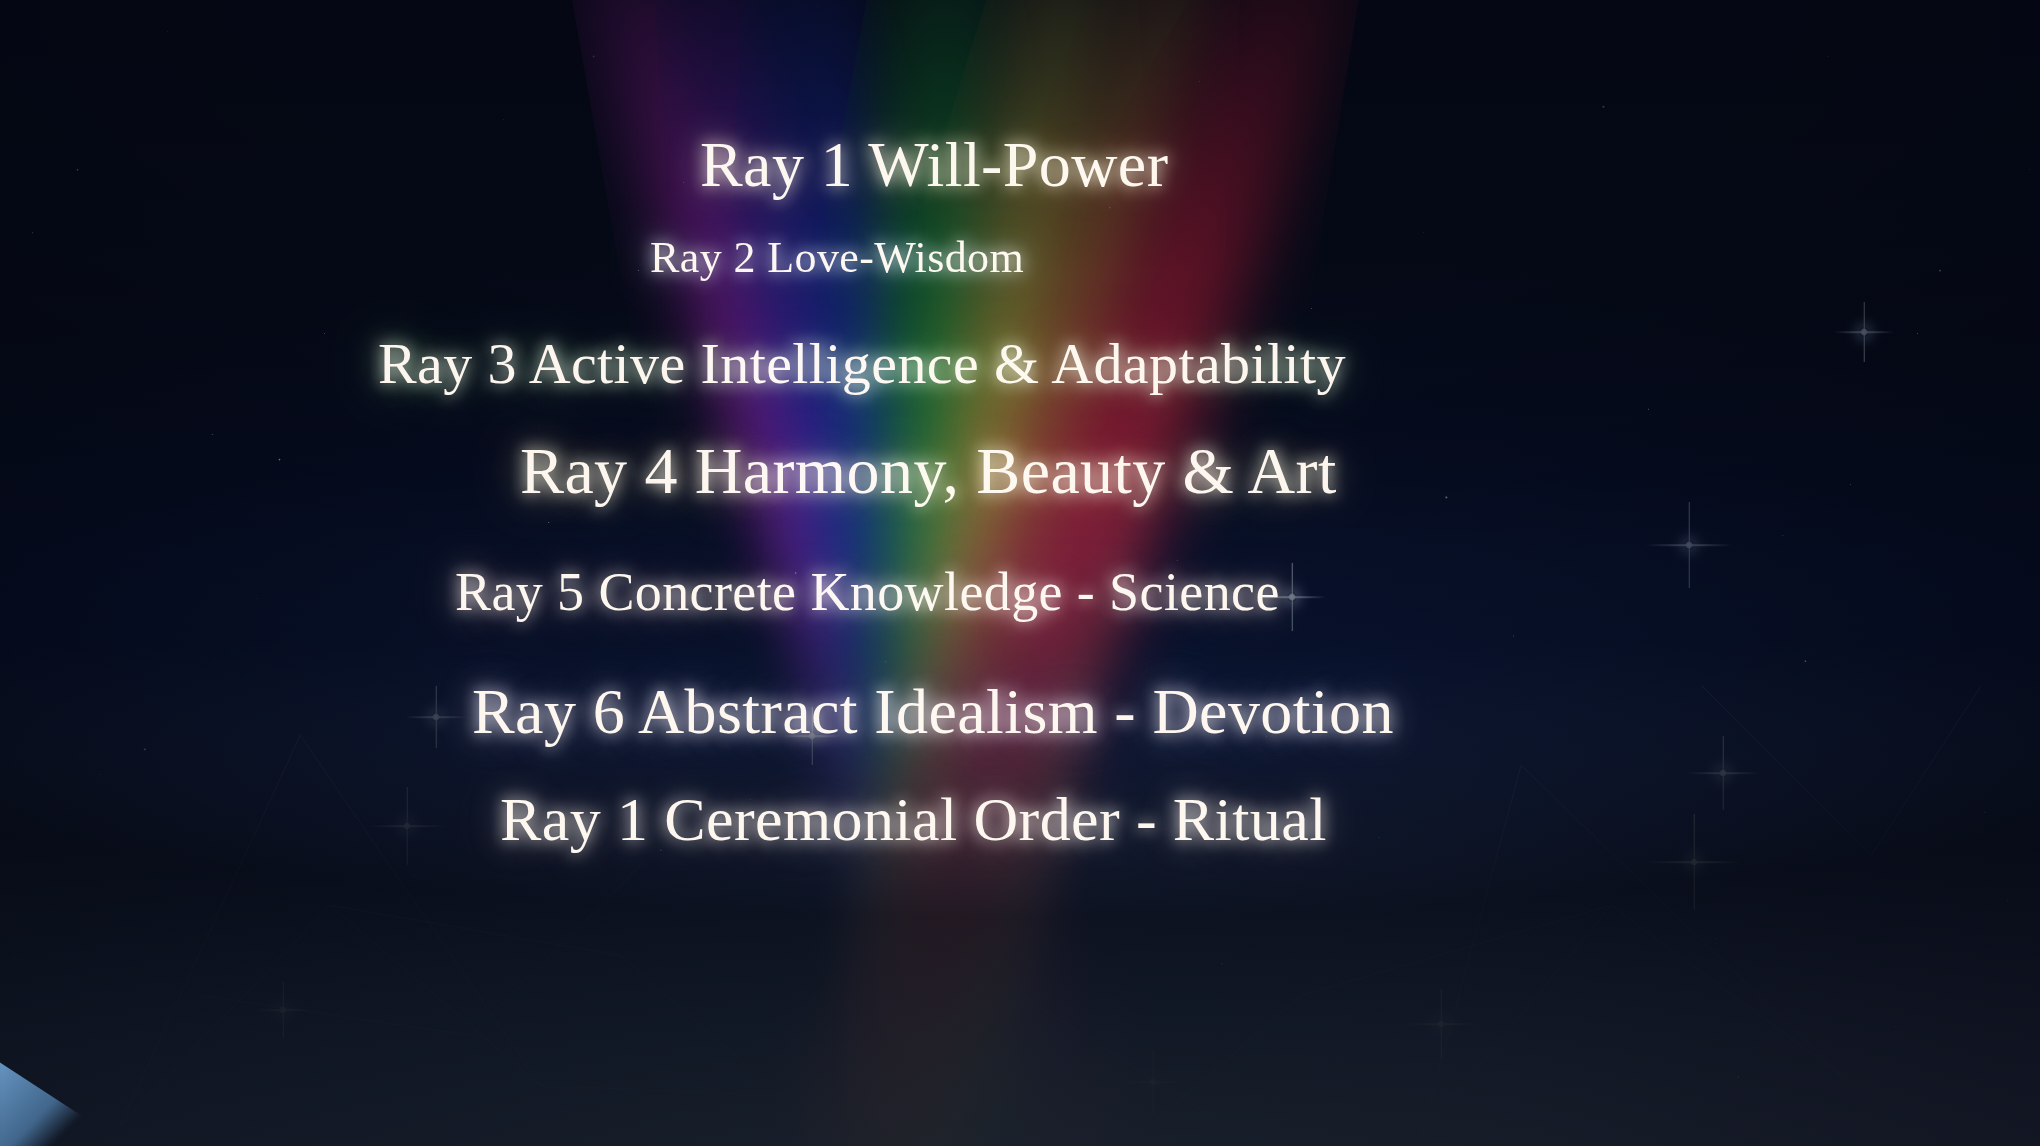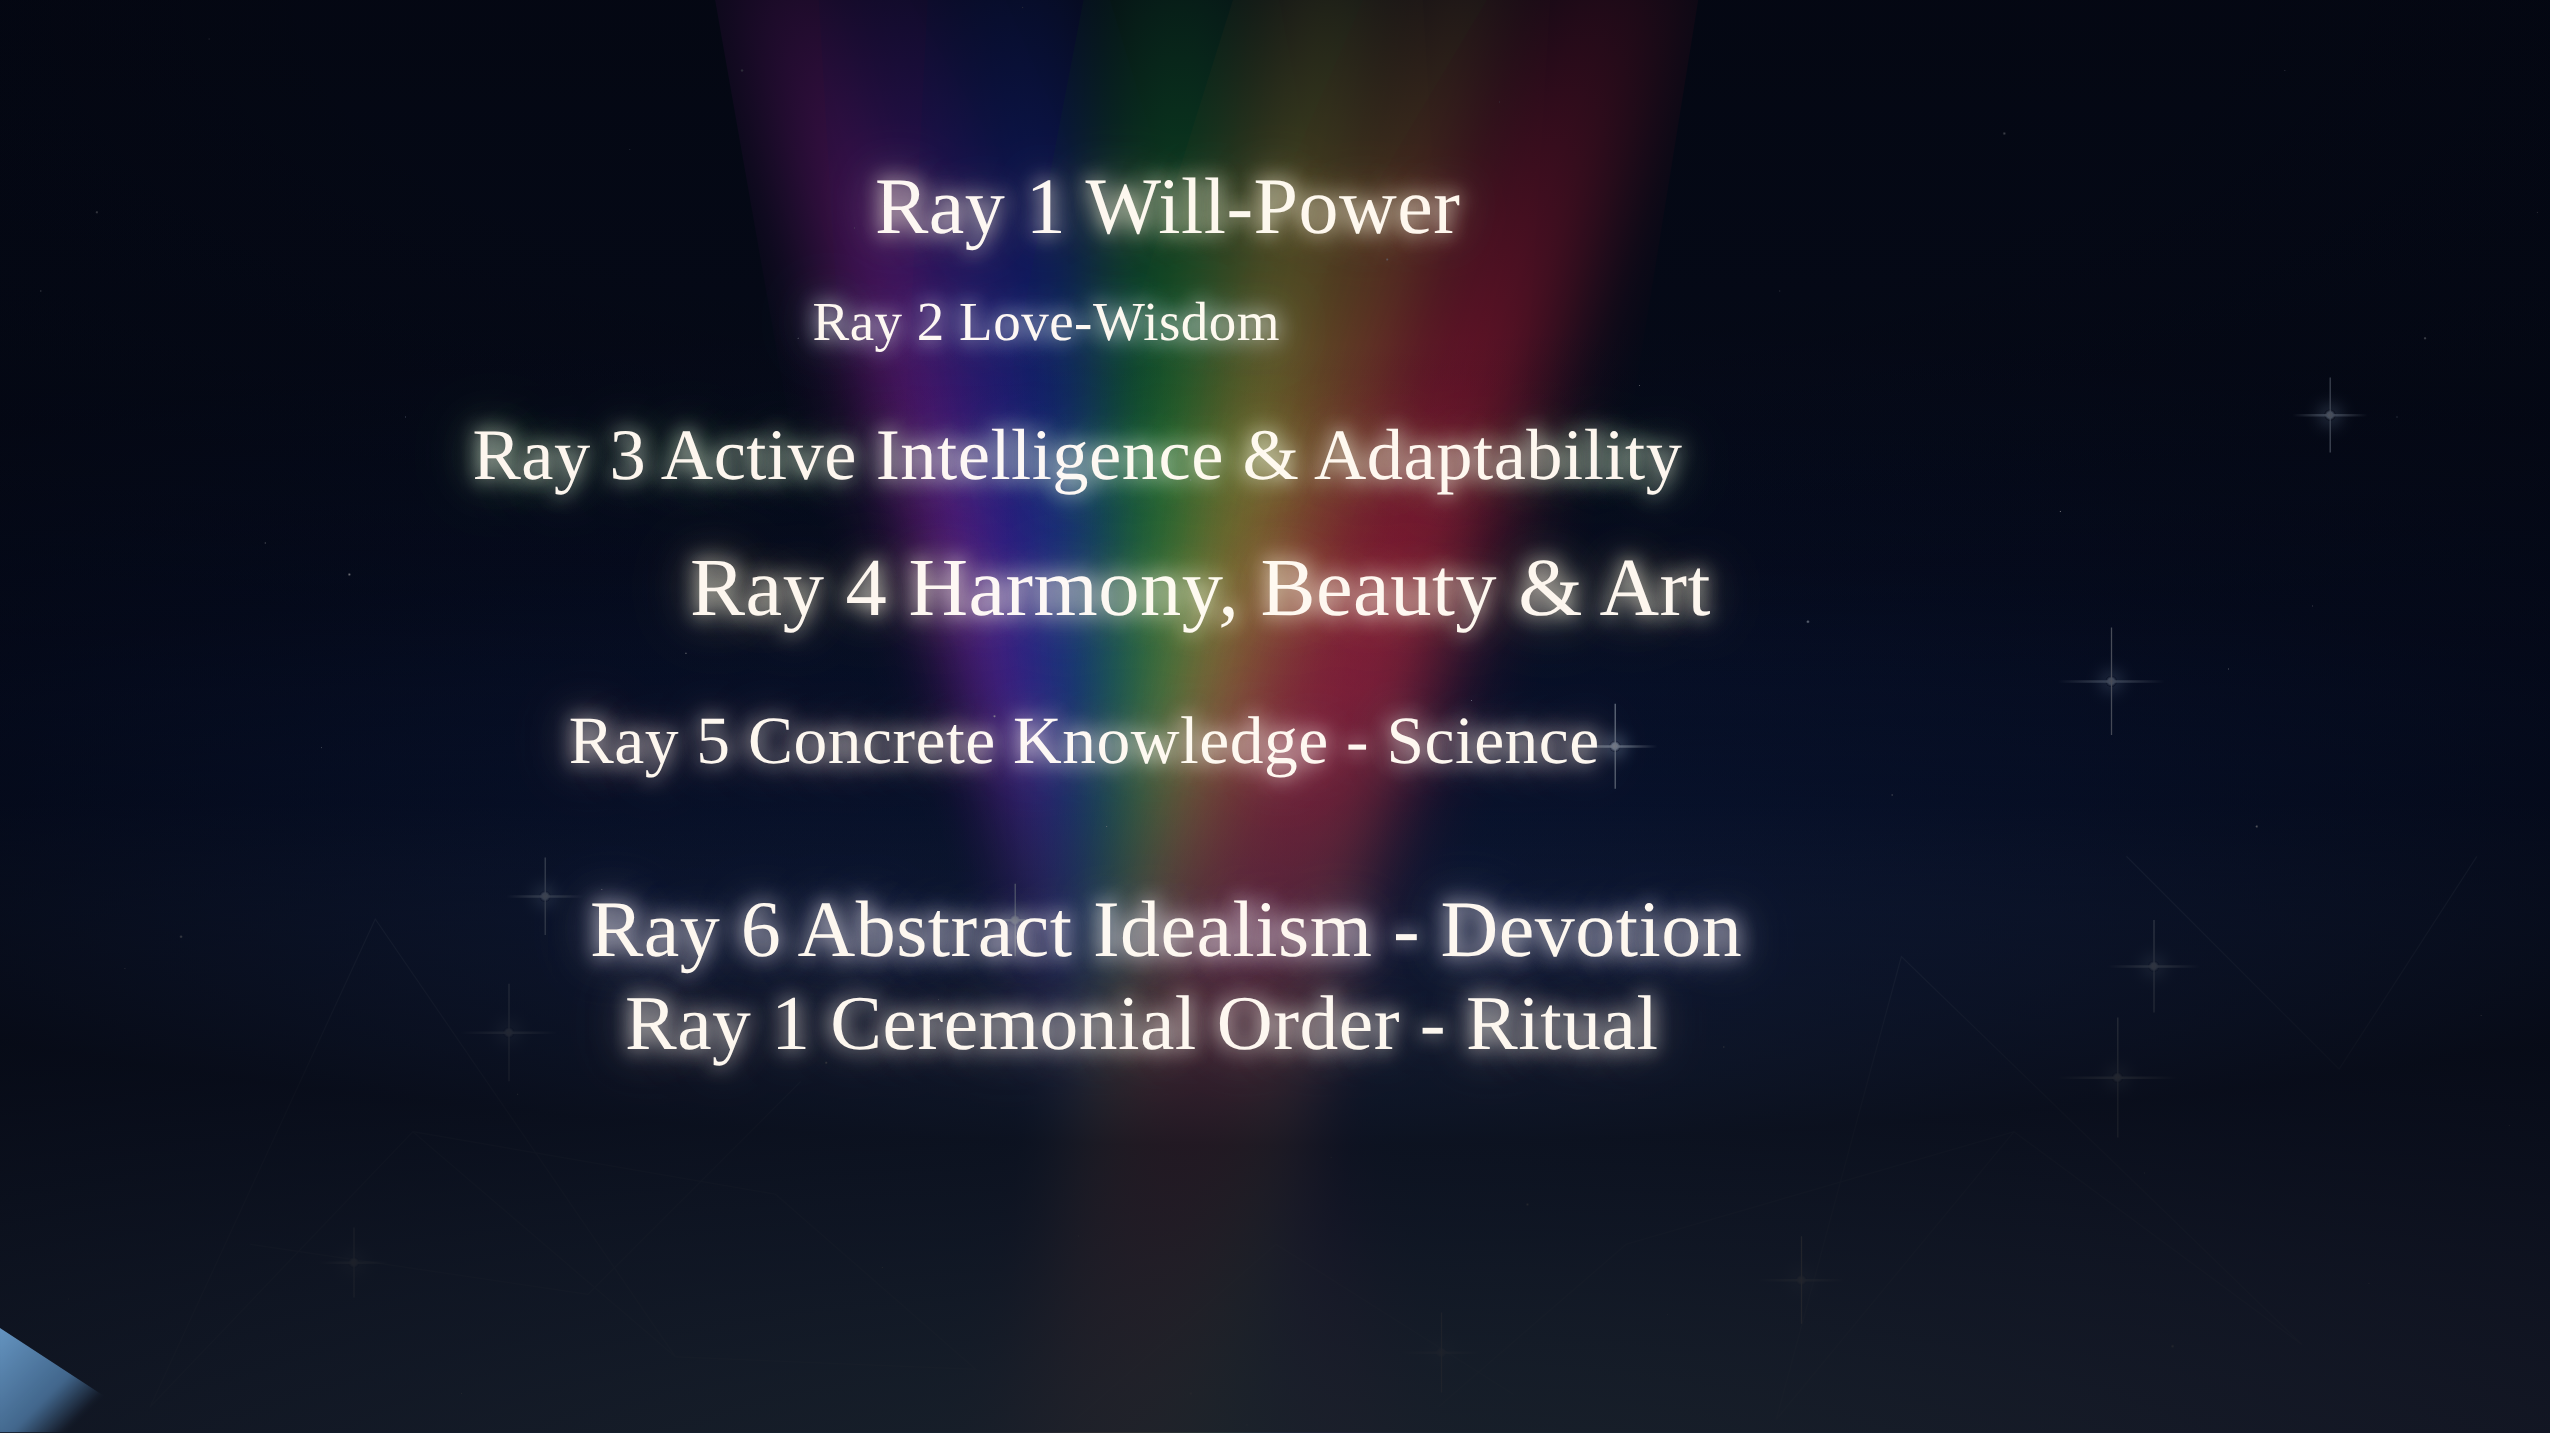--- a/index.html
+++ b/index.html
@@ -186,23 +186,23 @@
     letter-spacing:.4px;
     pointer-events:auto;
     mix-blend-mode:screen;
   }
   .ray-line .glyphs{ position:relative; display:inline-block;text-align:center; }
 
   
   .rl-1{ left:700px;  top:133px;  font-size:64px; text-shadow:0 0 16px rgba(255,245,220,.95), 0 0 34px rgba(255,230,190,.55), 0 0 56px rgba(255,210,160,.30); }
   .rl-2{ left:650px;  top:236px;  font-size:44px; text-shadow:0 0 16px rgba(240,250,255,.95), 0 0 34px rgba(200,235,255,.55), 0 0 58px rgba(170,220,255,.30); }
   .rl-3{ left:378px;  top:335px;  font-size:58px; text-shadow:0 0 16px rgba(245,255,235,.95), 0 0 34px rgba(190,255,170,.60), 0 0 62px rgba(150,250,130,.34); }
-  .rl-4{ left:520px;  top:438px;  font-size:66px; text-shadow:0 0 16px rgba(255,250,225,.95), 0 0 34px rgba(255,240,175,.58), 0 0 60px rgba(250,225,140,.32);margin-left:32px; }
+  .rl-4{ left:520px;  top:438px;  font-size:66px; text-shadow:0 0 16px rgba(255,250,225,.95), 0 0 34px rgba(255,240,175,.58), 0 0 60px rgba(250,225,140,.32); }
   .rl-5{ left:455px;  top:565px;  font-size:54px; text-shadow:0 0 16px rgba(255,246,236,.95), 0 0 34px rgba(255,215,205,.55), 0 0 58px rgba(255,185,180,.30); }
-  .rl-6{ left:472px;  top:680px;  font-size:64px; text-shadow:0 0 16px rgba(252,246,255,.95), 0 0 34px rgba(225,220,255,.55), 0 0 58px rgba(205,200,255,.30);margin-top:32px; }
+  .rl-6{ left:472px;  top:680px;  font-size:64px; text-shadow:0 0 16px rgba(252,246,255,.95), 0 0 34px rgba(225,220,255,.55), 0 0 58px rgba(205,200,255,.30); }
   .rl-7{ left:500px;  top:788px;  font-size:62px; text-shadow:0 0 16px rgba(255,248,238,.92), 0 0 32px rgba(245,225,215,.52), 0 0 56px rgba(235,205,200,.28); }
 </style>
 </head>
 <body>
 
 <div id="stage">
 
   <div class="space-base"></div>
 
   <div class="stars stars-sm"></div>

